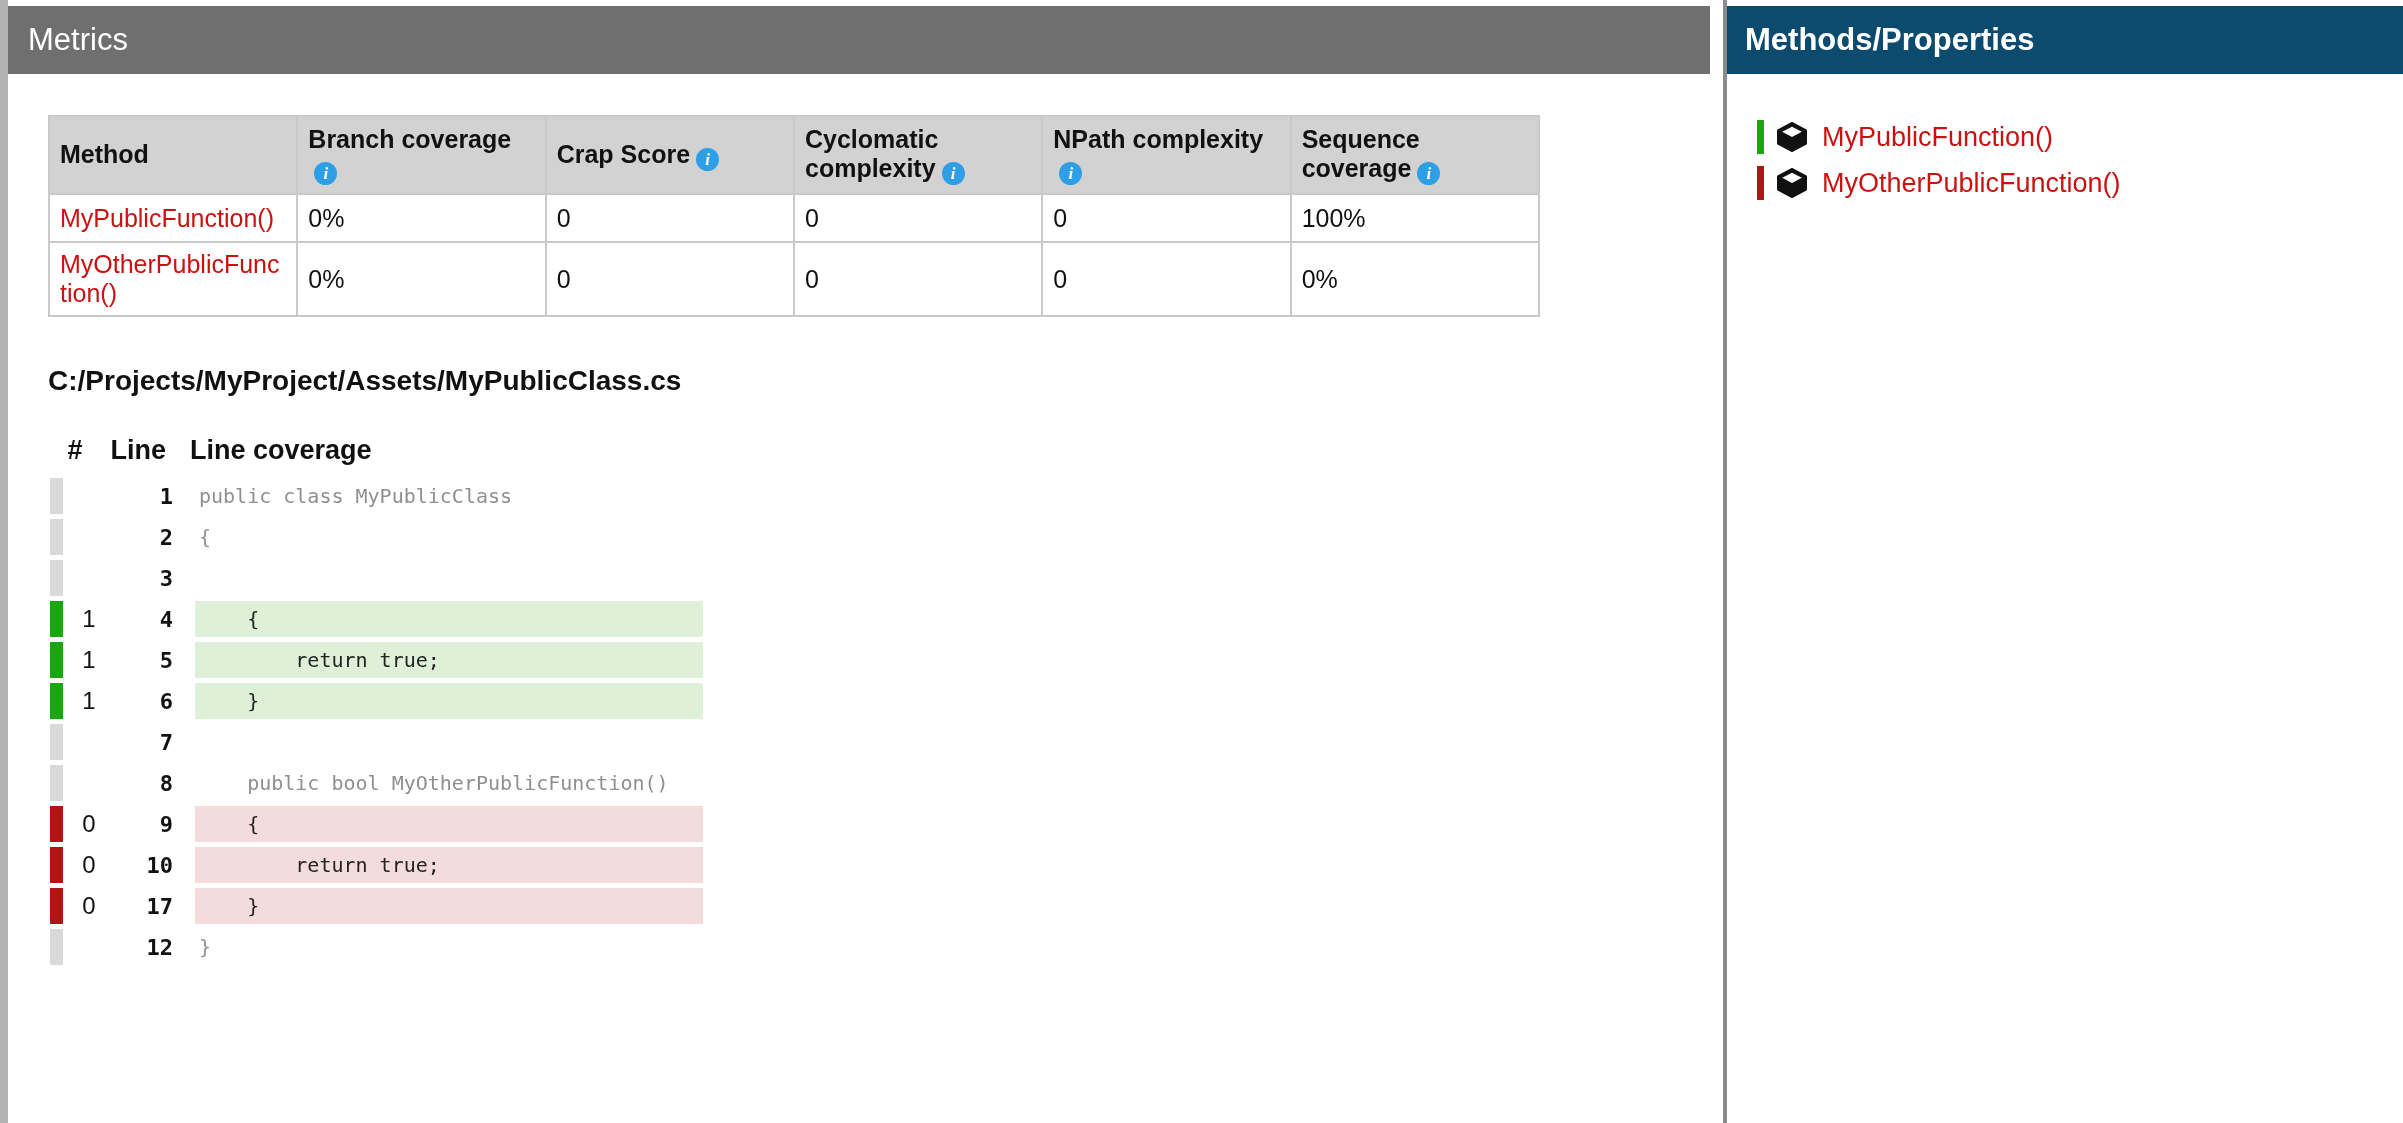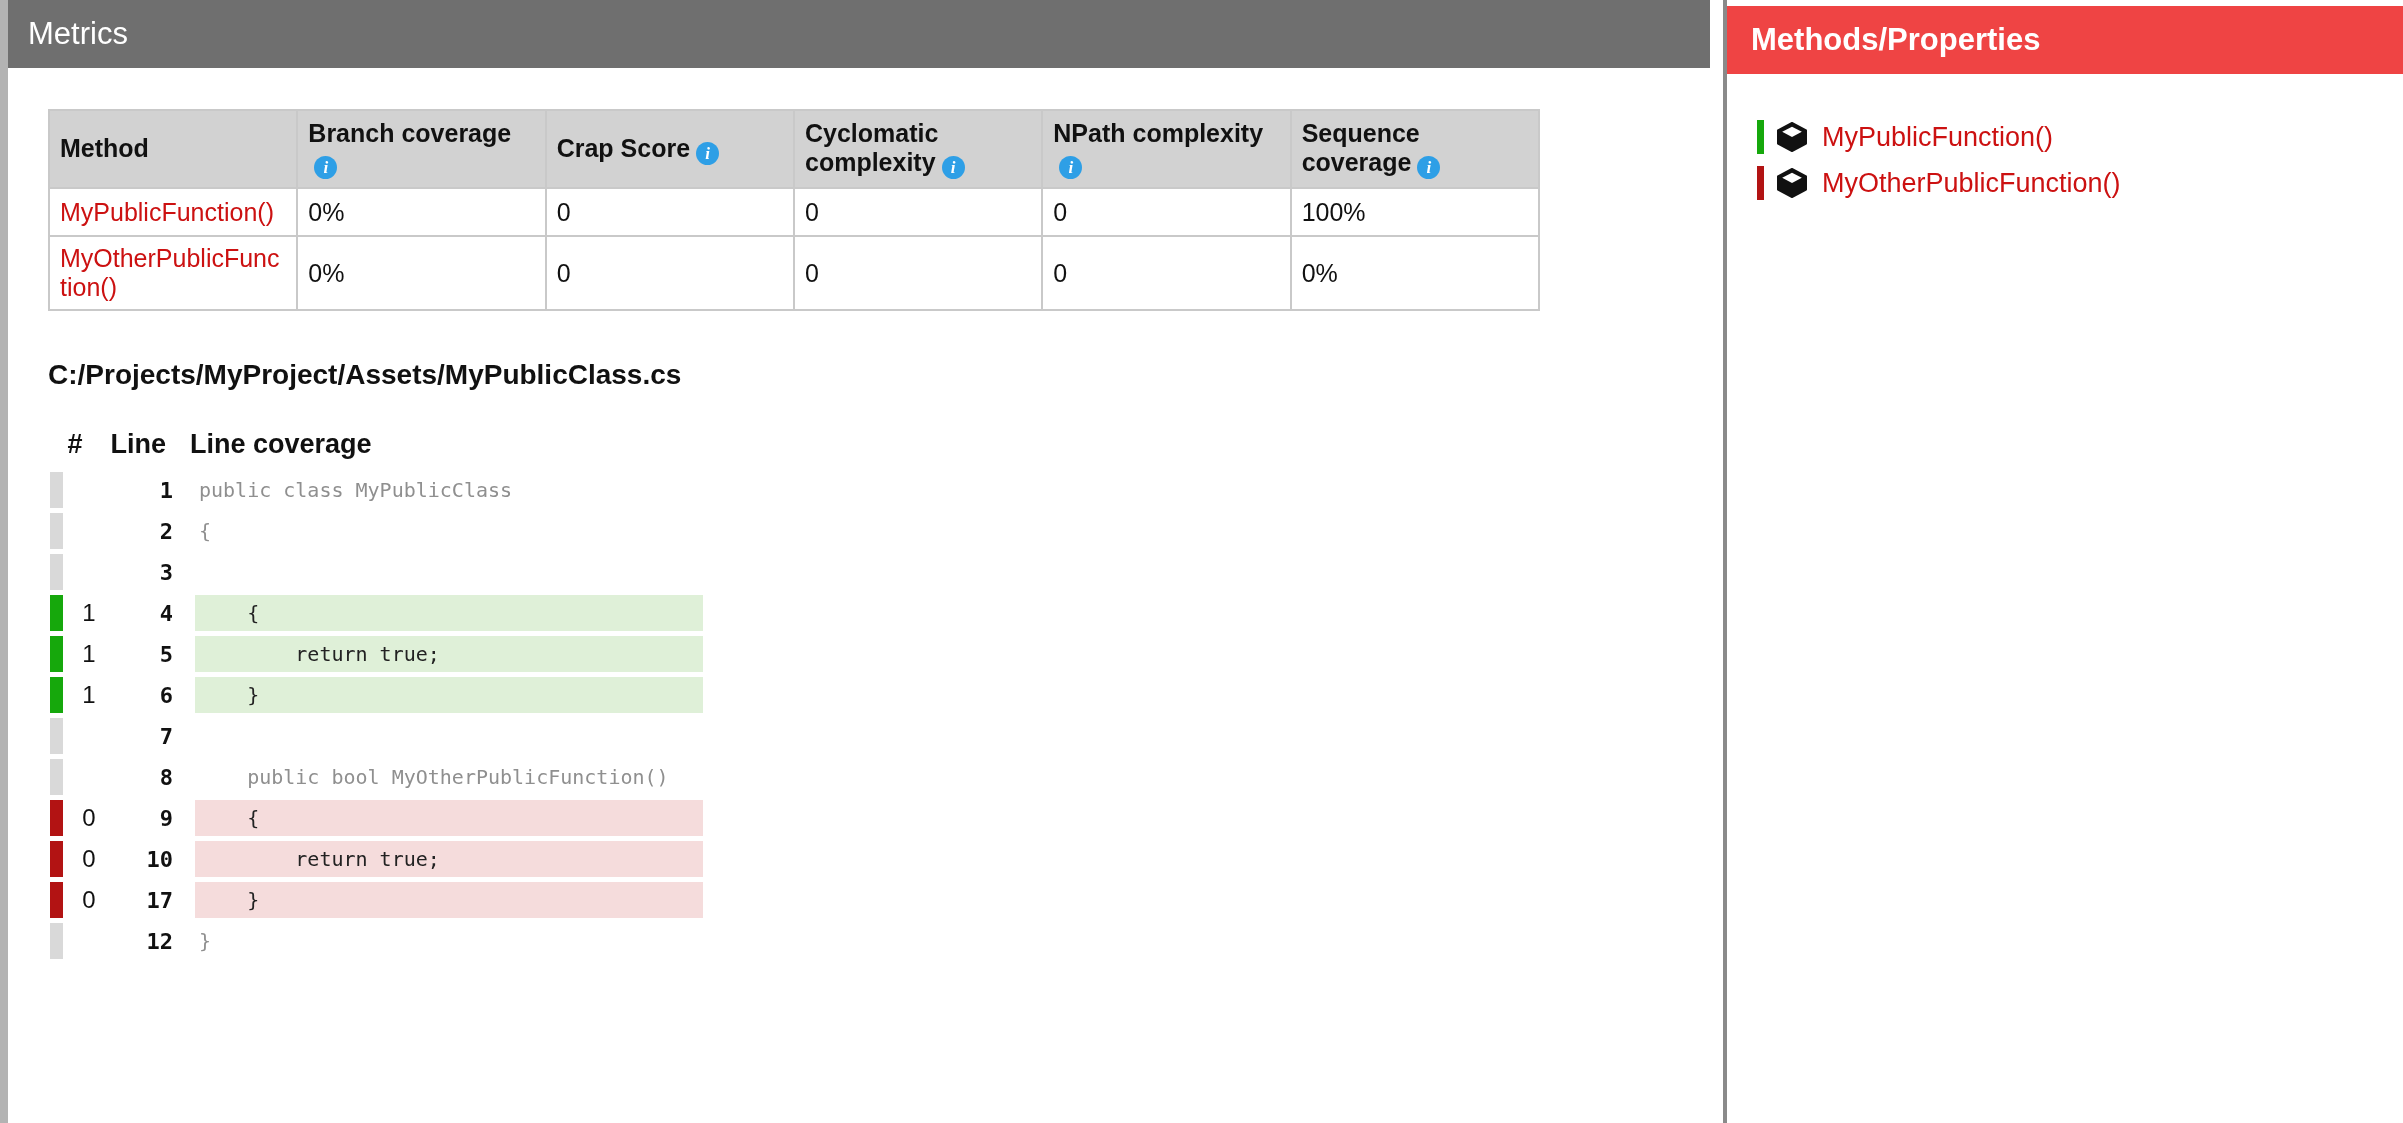--- a/index.html
+++ b/index.html
@@ -9,21 +9,21 @@
     font-family:"Liberation Sans", sans-serif; color:#111;
   }
   .left-strip { position:absolute; left:0; top:0; width:8px; height:100%; background:#b3b3b3; }
 
   .main { position:absolute; left:8px; top:0; width:1702px; }
 
   .section-bar {
     height:68px; background:#6f6f6f; color:#ffffff;
     font-size:31px; line-height:68px; padding-left:20px; font-weight:400;
   }
-  #metrics-bar { }
+  #metrics-bar { margin-top:6px; }
   #files-bar { margin-top:40px; }
 
   
   .metrics-table {
     margin:41px 0 0 40px; width:1492px; border-collapse:collapse; table-layout:fixed;
     font-size:25px;
   }
   .metrics-table th, .metrics-table td {
     border:2px solid #c9c9c9; padding:6px 10px; text-align:left; vertical-align:middle;
     background:#ffffff;
@@ -68,22 +68,22 @@
   }
   .code.covered { background:#dff0d8; color:#222; }
   .code.uncovered { background:#f5dcdc; color:#222; }
 
   
   .sidebar {
     position:absolute; left:1723px; top:0; width:680px; height:1123px;
     border-left:4px solid #8a8a8a; background:#ffffff;
   }
   .sidebar-bar {
-    margin-top:6px; height:68px; background:#ef4444; color:#ffffff;
-    font-size:31px; line-height:68px; padding-left:24px; font-weight:bold;
+    margin-top:6px; height:68px; background:#0c4a6e; color:#ffffff;
+    font-size:31px; line-height:68px; padding-left:18px; font-weight:bold;
   }
   .side-items { margin-top:40px; }
   .side-item { display:flex; align-items:center; height:46px; padding-left:30px; cursor:pointer; }
   .status-bar { width:7px; height:34px; margin-right:13px; background:#16a80c; }
   .status-bar.uncovered { background:#b21313; }
   .cube-wrap { width:30px; height:30px; margin-right:15px; display:inline-block; }
   .side-label { color:#cc1111; font-size:27px; }
 </style>
 </head>
 <body>

